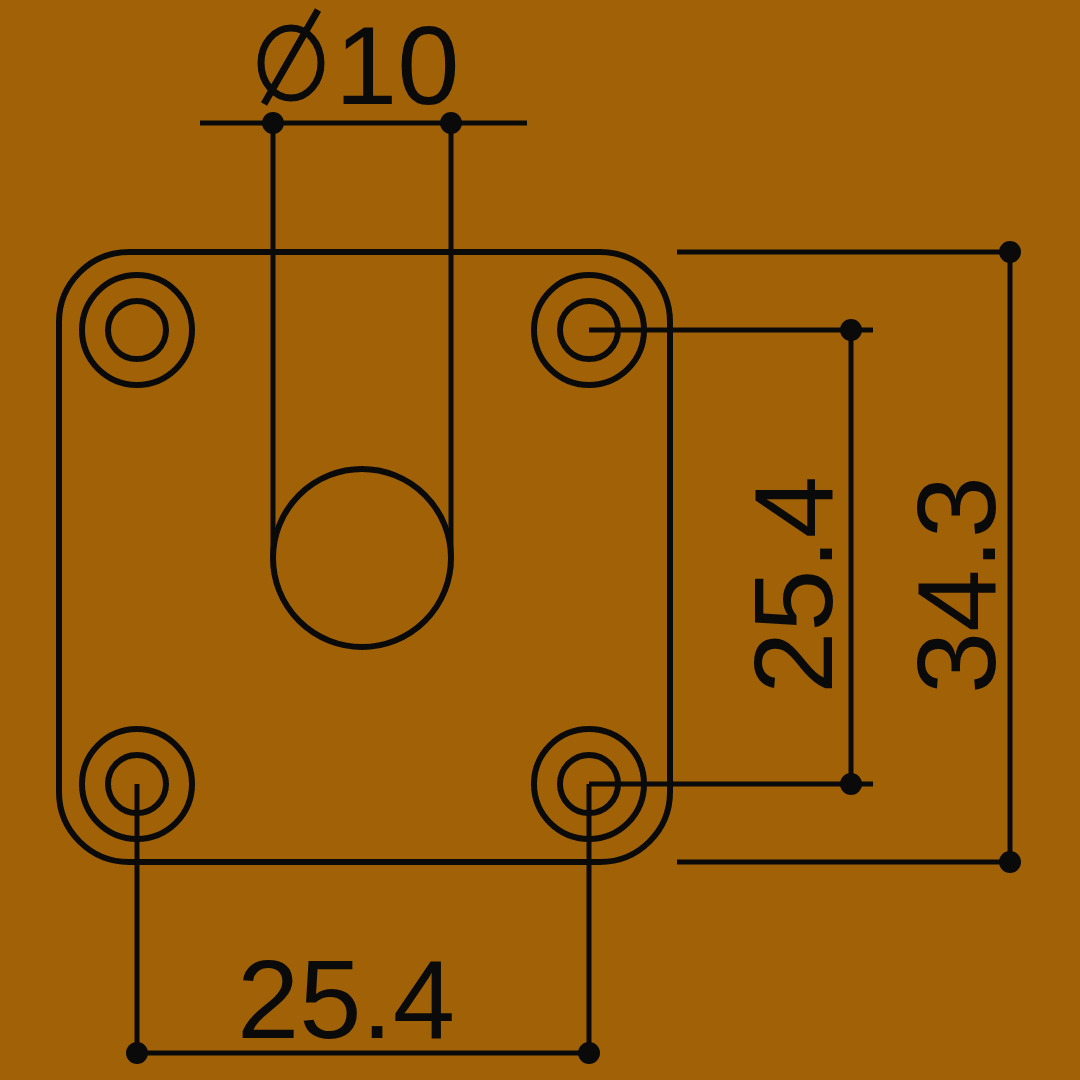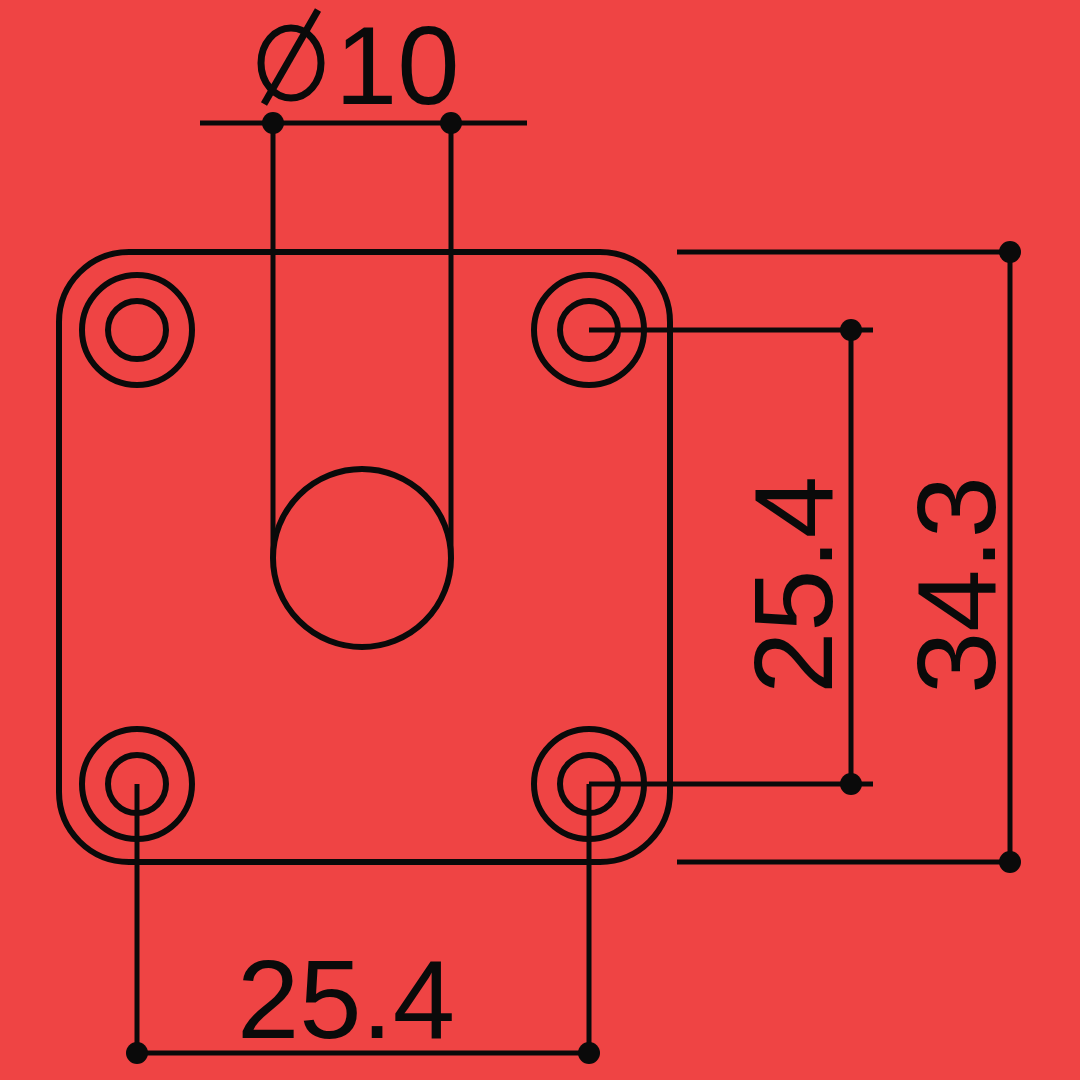--- a/index.html
+++ b/index.html
@@ -1,20 +1,20 @@
 <!DOCTYPE html>
 <html><head>
 <meta charset="utf-8">
 <style>
   html, body { margin: 0; padding: 0; background: #ffffff; }
   .page {
     position: relative;
     width: 1080px;
     height: 1080px;
-    background: #ef4444;
+    background: #a16207;
     overflow: hidden;
     font-family: "Liberation Sans", sans-serif;
   }
   svg { display: block; }
   .outline {
     fill: none;
     stroke: #0a0a0a;
     stroke-width: 6;
   }
   .dimline {

